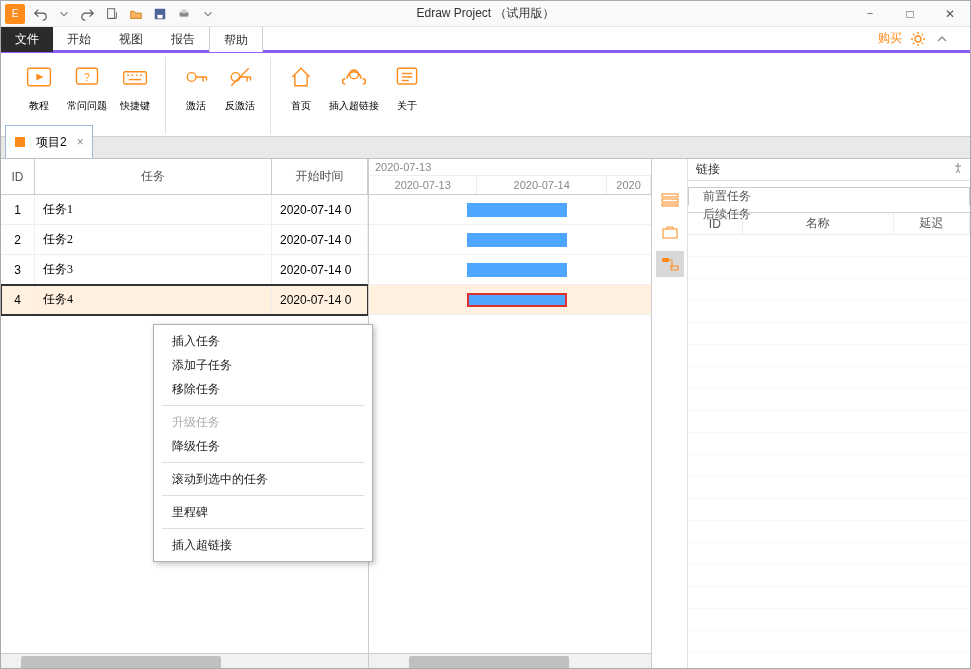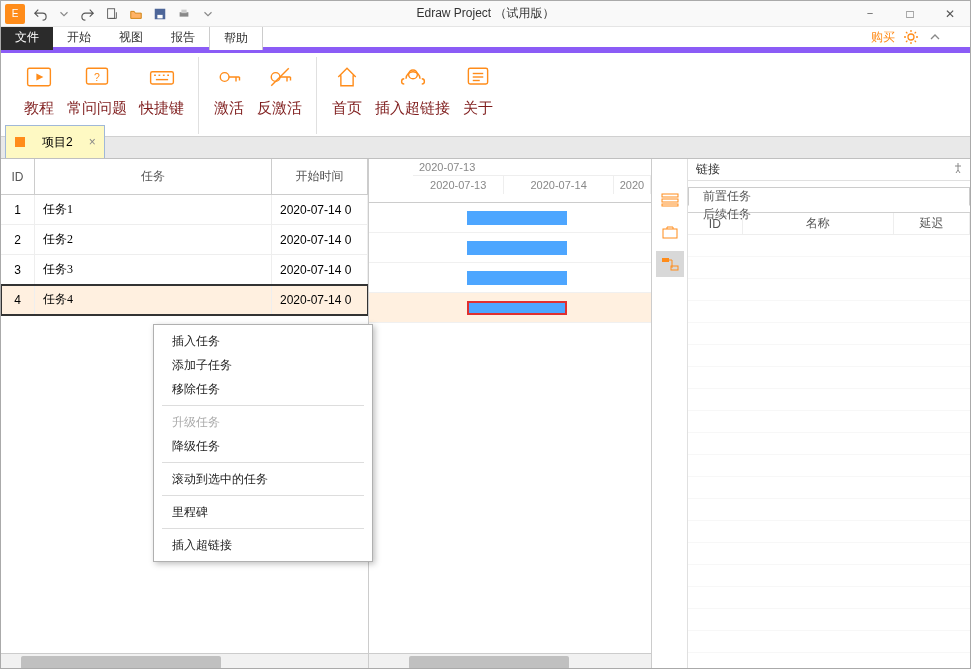--- a/index.html
+++ b/index.html
@@ -9,39 +9,39 @@
 .title-bar { height: 26px; background: #f9f9f9; display: flex; align-items: center; position: relative; border-bottom: 1px solid #e5e5e5; }
 .title-bar .app-icon { width: 20px; height: 20px; margin: 0 4px; background: #ff8c1a; border-radius: 2px; display: flex; align-items: center; justify-content: center; color: #fff; font-size: 10px; }
 .qat { display: flex; align-items: center; gap: 2px; }
 .qat-btn { width: 22px; height: 22px; display: flex; align-items: center; justify-content: center; cursor: pointer; }
 .qat-btn svg { width: 14px; height: 14px; }
 .title-text { position: absolute; left: 50%; transform: translateX(-50%); color: #333; }
 .win-controls { margin-left: auto; display: flex; }
 .win-btn { width: 40px; height: 26px; display: flex; align-items: center; justify-content: center; cursor: pointer; color: #555; }
 
 
-.menu-tabs { height: 26px; display: flex; align-items: center; background: #fff; border-bottom: 6px solid #8b5cf6; }
+.menu-tabs { height: 26px; display: flex; align-items: center; background: #fff; border-bottom: 3px solid #8b5cf6; }
 .menu-tab { padding: 0 14px; height: 26px; line-height: 26px; cursor: pointer; color: #333; }
 .menu-tab.active { background: #2b2b2b; color: #fff; }
 .menu-tab.selected { background: #fff; border: 1px solid #ccc; border-bottom: none; }
-.menu-right { margin-left: auto; display: flex; align-items: center; gap: 8px; padding-right: 27px; }
+.menu-right { margin-left: auto; display: flex; align-items: center; gap: 8px; padding-right: 20px; }
 .buy-link { color: #ff8c1a; cursor: pointer; }
 .gear-icon, .expand-icon { width: 16px; height: 16px; cursor: pointer; }
 
 
 .ribbon { height: 84px; display: flex; background: #fff; border-bottom: 1px solid #d0d0d0; padding: 4px 8px 2px 8px; }
 .ribbon-group { display: flex; border-right: 1px solid #e0e0e0; padding: 0 8px; }
 .ribbon-btn { display: flex; flex-direction: column; align-items: center; justify-content: flex-start; padding: 4px 6px; cursor: pointer; min-width: 42px; }
 .ribbon-btn .ico { width: 32px; height: 32px; margin-bottom: 6px; display: flex; align-items: center; justify-content: center; }
 .ribbon-btn .ico svg { width: 28px; height: 28px; fill: none; stroke: #ff8c1a; stroke-width: 1.6; }
-.ribbon-btn span { color: #7f1d1d; font-size: 15px; }
+.ribbon-btn span { color: #000000; font-size: 10px; }
 
 
 .doc-tabs { height: 22px; background: #e9e9e9; display: flex; align-items: flex-end; border-bottom: 1px solid #c0c0c0; }
-.doc-tab { background: #fef9c3; border: 1px solid #a0b8d8; border-bottom: none; height: 20px; padding: 16px 8px; display: flex; align-items: center; gap: 16px; margin-left: 4px; cursor: pointer; }
+.doc-tab { background: #ffffff; border: 1px solid #a0b8d8; border-bottom: none; height: 20px; padding: 16px 8px; display: flex; align-items: center; gap: 10px; margin-left: 4px; cursor: pointer; }
 .doc-tab .close-x { color: #888; }
 
 
 .main { display: flex; height: calc(669px - 26px - 26px - 84px - 22px); justify-content: flex-end; }
 .left-pane { width: 368px; border-right: 1px solid #ccc; display: flex; flex-direction: column; position: relative; }
 .center-pane { flex: 1; border-right: 1px solid #ccc; display: flex; flex-direction: column; position: relative; min-width: 0; }
 .side-icons { width: 36px; display: flex; flex-direction: column; align-items: center; padding-top: 28px; gap: 6px; border-right: 1px solid #e0e0e0; }
 .side-icon { width: 28px; height: 26px; display: flex; align-items: center; justify-content: center; cursor: pointer; }
 .side-icon.active { background: #d8d8d8; }
 .side-icon svg { width: 18px; height: 14px; }
@@ -55,21 +55,21 @@
 .col-start { width: 96px; }
 .task-row { display: flex; height: 30px; border-bottom: 1px solid #eee; }
 .task-row .cell { border-right: 1px solid #eee; display: flex; align-items: center; padding: 0 8px; }
 .task-row .cell.col-id { justify-content: center; padding: 0; }
 .task-row.selected { background: #fff0e0; outline: 2px solid #333; outline-offset: -1px; }
 .task-body { flex: 1; overflow: hidden; }
 .hscroll { height: 17px; background: #f1f1f1; border-top: 1px solid #ccc; position: relative; }
 .hscroll .thumb { position: absolute; height: 13px; top: 2px; background: #c0c0c0; border-radius: 2px; }
 
 
-.gantt-header { height: 44px; border-bottom: 1px solid #ccc; padding-left: 44px; }
+.gantt-header { height: 36px; border-bottom: 1px solid #ccc; }
 .gantt-header-top { height: 17px; border-bottom: 1px solid #eee; display: flex; align-items: center; padding-left: 6px; color: #888; font-size: 11px; }
 .gantt-header-bot { height: 18px; display: flex; }
 .gantt-col { flex: 1; border-right: 1px solid #eee; display: flex; align-items: center; justify-content: center; font-size: 11px; color: #888; }
 .gantt-body { flex: 1; position: relative; overflow: hidden; }
 .gantt-row { height: 30px; border-bottom: 1px solid #f0f0f0; position: relative; }
 .gantt-bar { position: absolute; height: 14px; top: 8px; background: #4da6ff; }
 .gantt-row.selected { background: #fff0e0; }
 .gantt-row.selected .gantt-bar { border: 2px solid #e03030; }
 
 

